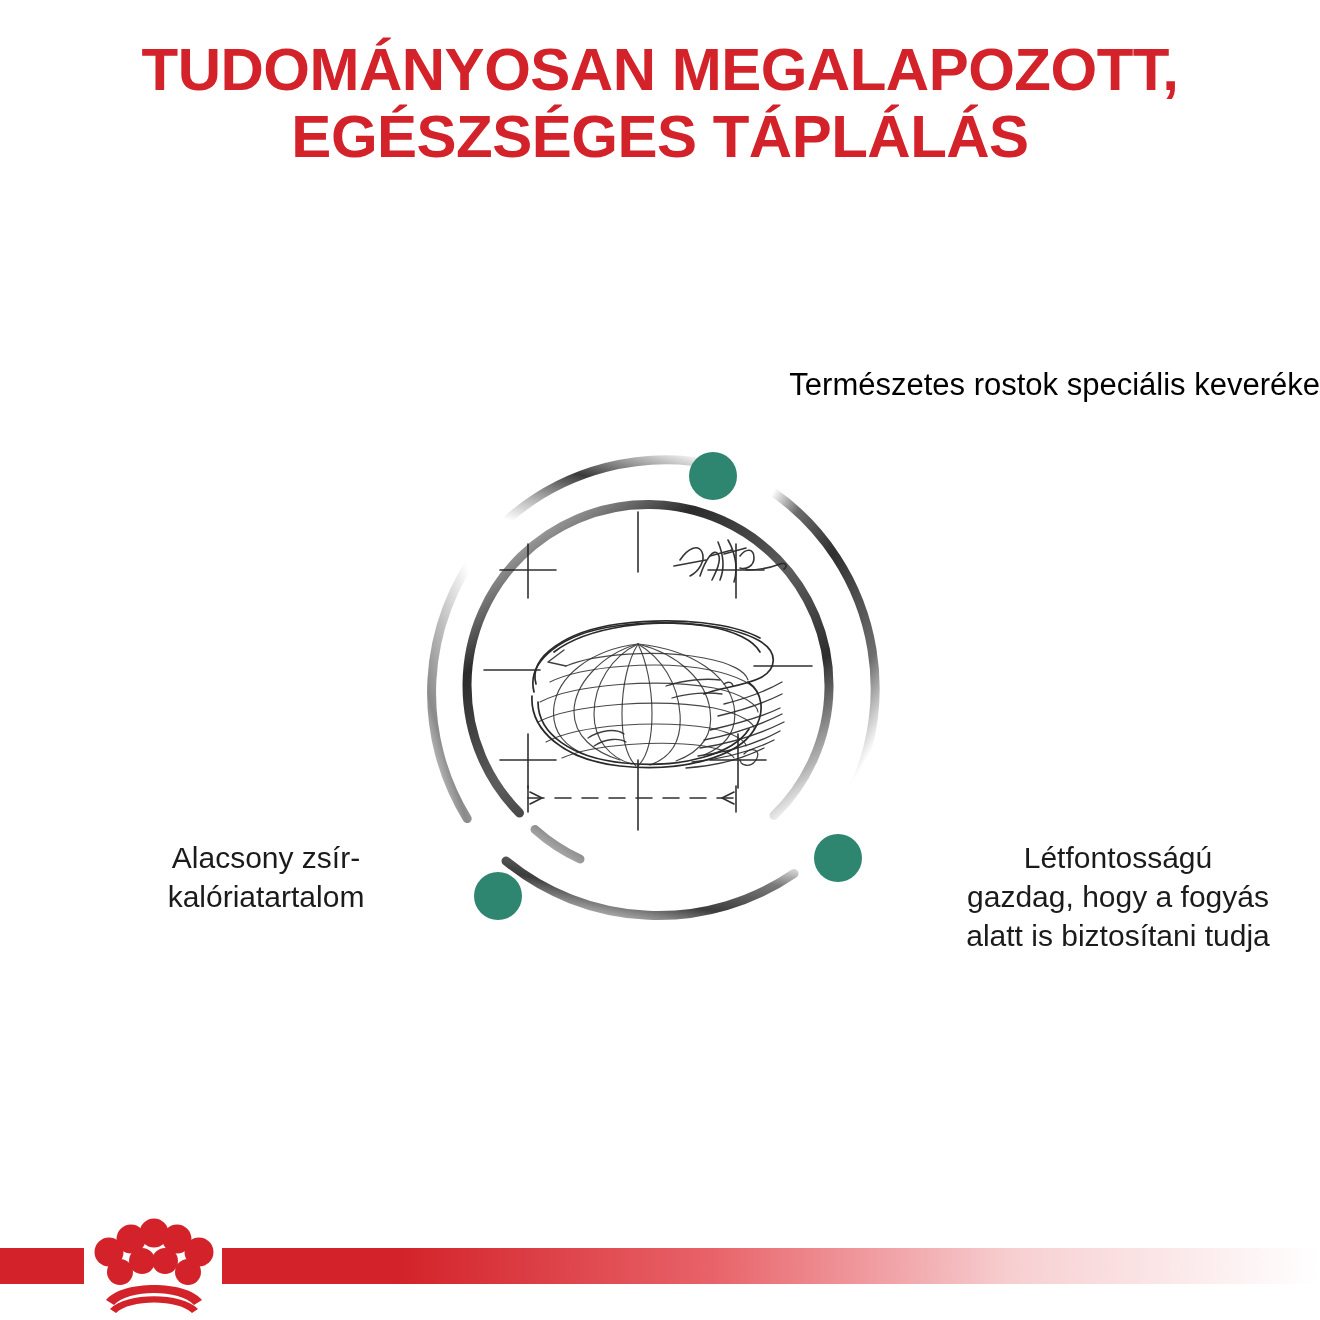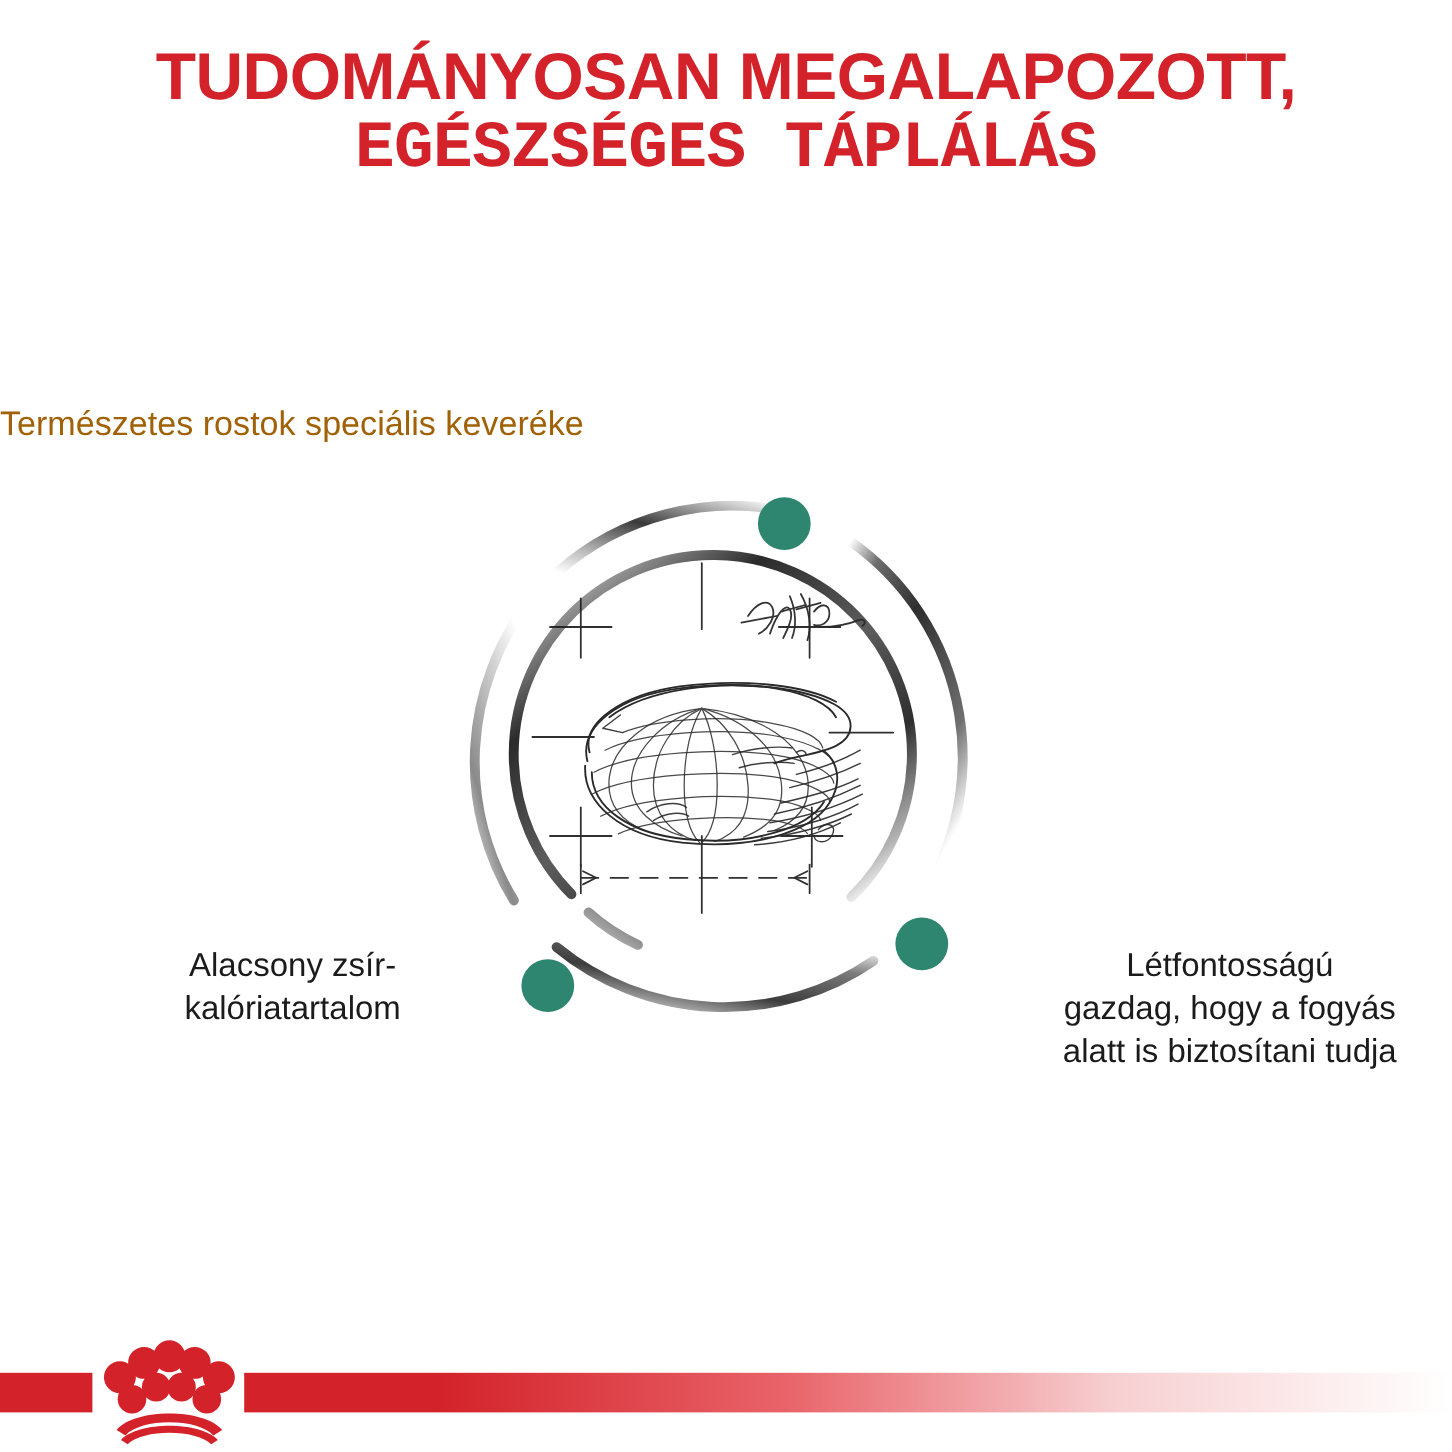--- a/index.html
+++ b/index.html
@@ -17,29 +17,29 @@
     left:0; top:36px;
     width:1320px;
     text-align:center;
     color:#D32229;
     font-weight:bold;
     font-size:60px;
     line-height:1.12;
     letter-spacing:-0.5px;
     font-family:"Liberation Sans", sans-serif;
   }
-  .headline .l2 { display:block;font-family:Liberation Mono, monospace; }
+  .headline .l2 { display:block; }
 
   
   .caption-top {
     position:absolute;
     left:0; top:366px;
     width:1320px;
-    text-align:left;
-    color:#a16207;
+    text-align:right;
+    color:#000000;
     font-size:31px;
     font-weight:400;
     line-height:1.25;
   }
 
   
   .diagram {
     position:absolute;
     left:388px; top:430px;
     width:520px; height:520px;
@@ -47,21 +47,20 @@
   .diagram svg { display:block; width:520px; height:520px; }
 
   
   .caption {
     position:absolute;
     color:#1b1b1b;
     font-size:30px;
     font-weight:400;
     line-height:1.30;
     text-align:center;
-    margin-top:20px;
   }
   .caption-left  { left:68px;  top:838px; width:396px; }
   .caption-right { left:908px; top:838px; width:420px; }
 
   
   .footer { position:absolute; left:0; bottom:0; width:1320px; height:124px; }
   .bar {
     position:absolute; top:52px; height:36px;
   }
   .bar-left {

